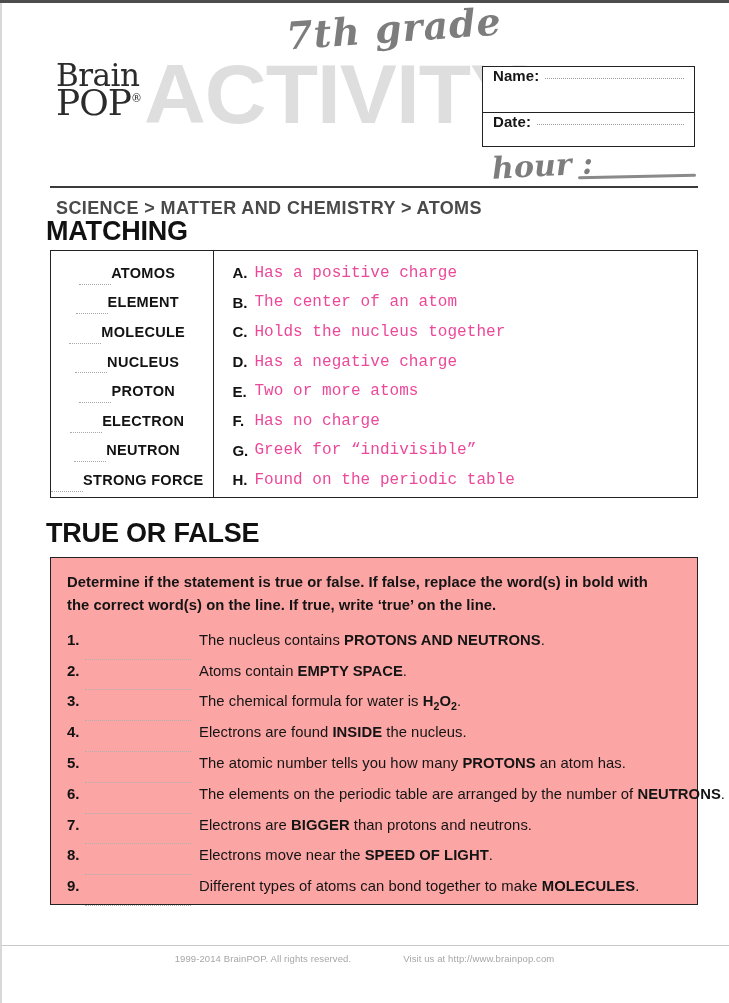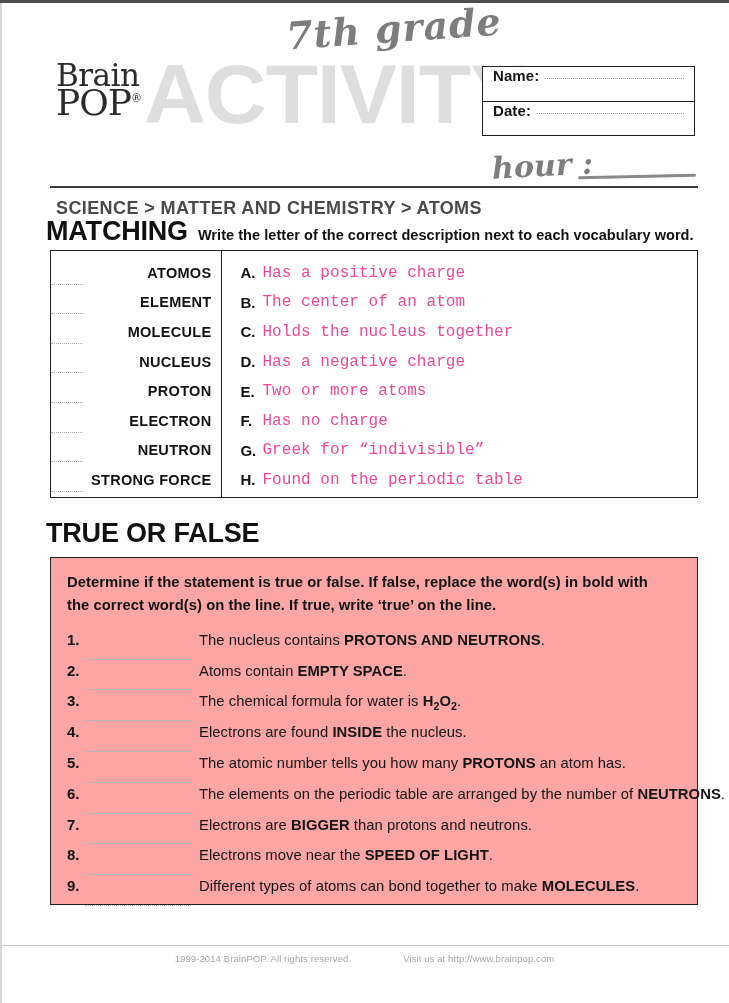--- a/index.html
+++ b/index.html
@@ -141,20 +141,21 @@
     background: #fff;
   }
   .namebox .row {
     height: 34px;
     display: flex;
     align-items: flex-start;
     padding: 0 10px;
   }
   .namebox .row + .row {
     border-top: 1.6px solid #222;
+    margin-top: 11px;
   }
   .namebox .lbl {
     font-size: 15px;
     font-weight: bold;
     color: #161616;
     letter-spacing: .1px;
     flex: 0 0 auto;
     margin-right: 6px;
   }
   .namebox .blank {
@@ -225,23 +226,22 @@
     padding: 7px 0 0 0;
   }
   .match-right {
     flex: 1 1 auto;
     padding: 7px 0 0 18px;
   }
   .vocab-row {
     height: 29.6px;
     display: flex;
     align-items: center;
-    justify-content: space-between;
+    justify-content: center;
     padding-right: 10px;
-    gap: 8px;
   }
   .vocab-blank {
     width: 32px;
     height: 13px;
     border-bottom: 1.5px dotted #a9a9a9;
     flex: 0 0 auto;
     align-self: flex-end;
     margin-bottom: 3px;
   }
   .vocab-word {
@@ -379,21 +379,20 @@
 
     <div id="handwriting-hour">hour :</div>
     <div id="handwriting-hour-rule"></div>
 
     <div class="breadcrumb">SCIENCE &gt; MATTER AND CHEMISTRY &gt; ATOMS</div>
     <div id="header-rule"></div>
   </div>
 
   <div class="section-head" id="matching-head">
     <span class="section-title">MATCHING</span>
-    <span class="section-sub">Write the letter of the correct description next to each vocabulary word.</span>
   </div>
 
   <div id="matching-box">
     <div class="match-left" id="vocab-column">
         <div class="vocab-row">
           <span class="vocab-blank"></span>
           <span class="vocab-word">ATOMOS</span>
         </div>
         <div class="vocab-row">
           <span class="vocab-blank"></span>

